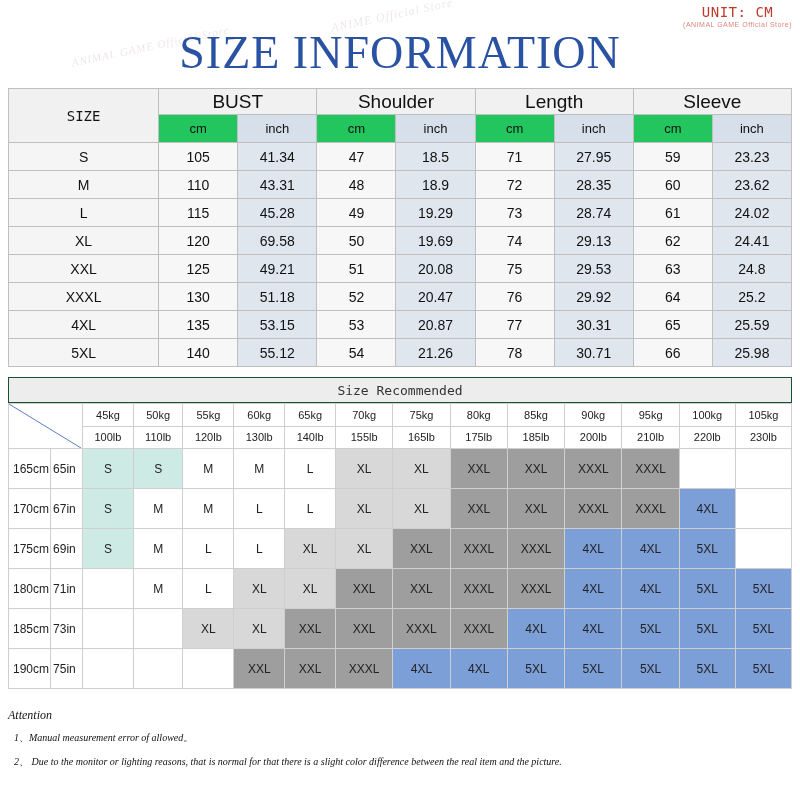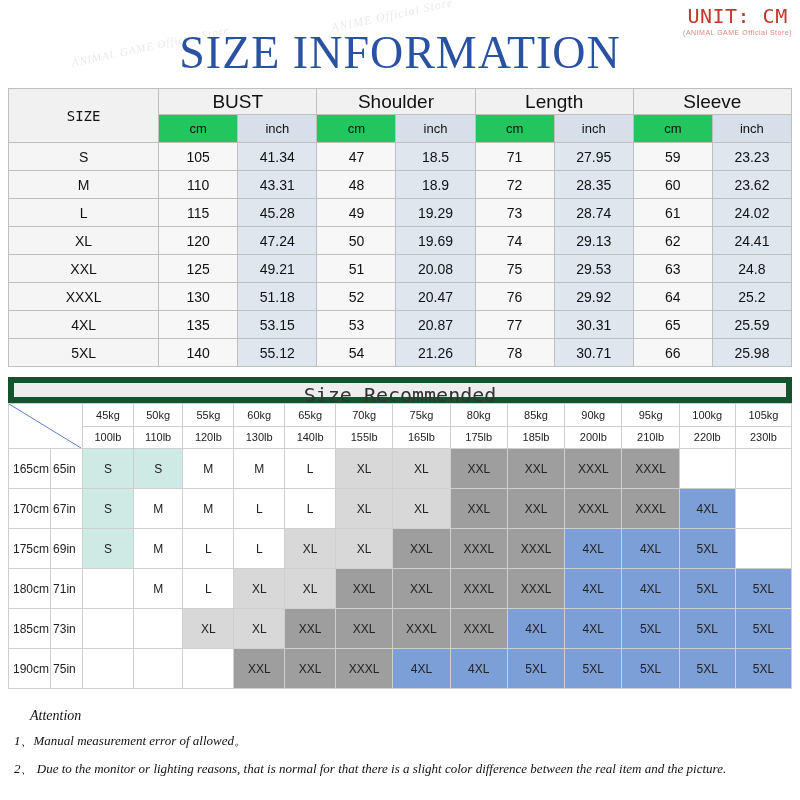--- a/index.html
+++ b/index.html
@@ -35,21 +35,21 @@
 
   
   .unit-wrap {
     position: absolute;
     right: 8px; top: 4px;
     text-align: center;
     color: #c0392b;
   }
   .unit-main {
     font-family: "DejaVu Sans Mono", monospace;
-    font-size: 20px;
+    font-size: 14px;
     letter-spacing: 0.5px;
     color: #c0392b;
   }
   .unit-sub {
     font-size: 7px;
     color: #d98880;
     letter-spacing: 0.5px;
     margin-top: 1px;
   }
 
@@ -96,26 +96,26 @@
   .main-table .unit-inch { background: #d7e0ea; font-size: 13px; }
   .main-table .cell-cm   { background: #f7f7f7; }
   .main-table .cell-inch { background: #dfe6ee; }
   .main-table .sizecol   { background: #f5f5f5; font-size: 14px; }
 
   
   .rec-title {
     position: absolute;
     left: 8px; width: 784px;
     top: 377px; height: 26px;
-    border: 6px solid #14532d;
+    border: 1px solid #14532d;
     background: #ededed;
     text-align: center;
     line-height: 25px;
     font-family: "DejaVu Sans Mono", monospace;
-    font-size: 20px;
+    font-size: 13px;
     color: #333;
   }
   .rec-table {
     position: absolute;
     left: 8px; top: 403px;
     width: 784px;
     border-collapse: collapse;
     font-size: 11px;
     color: #222;
   }
@@ -146,22 +146,22 @@
 
   
   .attention {
     position: absolute;
     left: 8px; top: 708px;
     width: 784px;
     font-family: "Liberation Serif", serif;
     font-style: italic;
     color: #111;
   }
-  .attention .att-head { font-size: 14px; margin-bottom: 8px; margin-left: 22px; }
-  .attention .att-line { font-size: 13px; margin-bottom: 10px; padding-left: 6px; }
+  .attention .att-head { font-size: 12px; margin-bottom: 8px; }
+  .attention .att-line { font-size: 10px; margin-bottom: 10px; padding-left: 6px; }
 </style>
 </head>
 <body>
 
 <div id="page">
 
   <div class="watermark wm1">ANIME Official Store</div>
   <div class="watermark wm2">ANIMAL GAME Official Store</div>
   <div class="watermark wm3">Official Store</div>
   <div class="watermark wm4">Official Store</div>
@@ -221,21 +221,21 @@
           <td class="cell-cm">49</td>
           <td class="cell-inch">19.29</td>
           <td class="cell-cm">73</td>
           <td class="cell-inch">28.74</td>
           <td class="cell-cm">61</td>
           <td class="cell-inch">24.02</td>
         </tr>
         <tr>
           <td class="sizecol">XL</td>
           <td class="cell-cm">120</td>
-          <td class="cell-inch">47.24</td>
+          <td class="cell-inch">69.58</td>
           <td class="cell-cm">50</td>
           <td class="cell-inch">19.69</td>
           <td class="cell-cm">74</td>
           <td class="cell-inch">29.13</td>
           <td class="cell-cm">62</td>
           <td class="cell-inch">24.41</td>
         </tr>
         <tr>
           <td class="sizecol">XXL</td>
           <td class="cell-cm">125</td>

